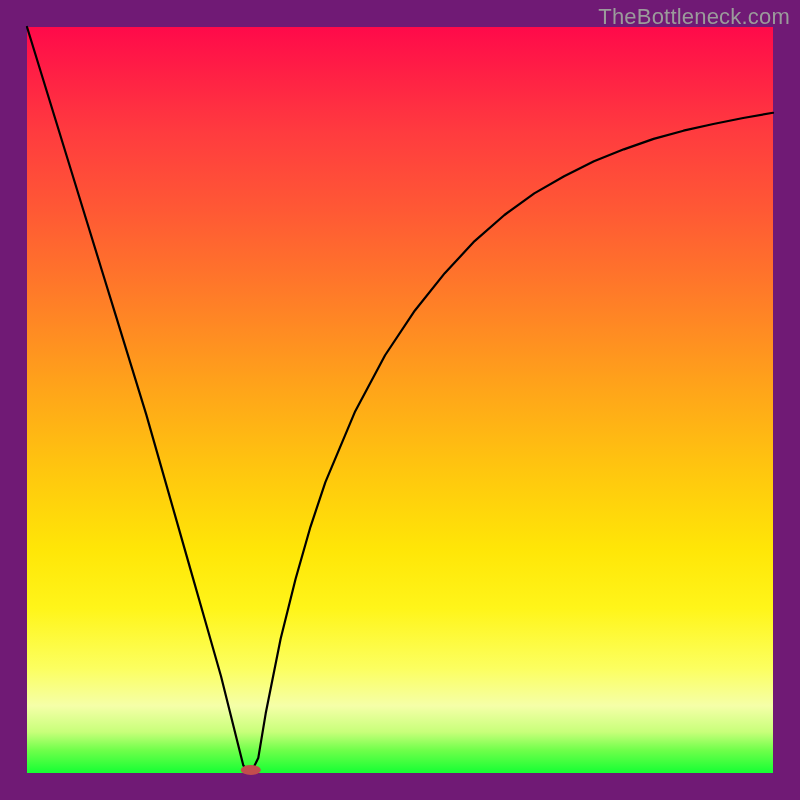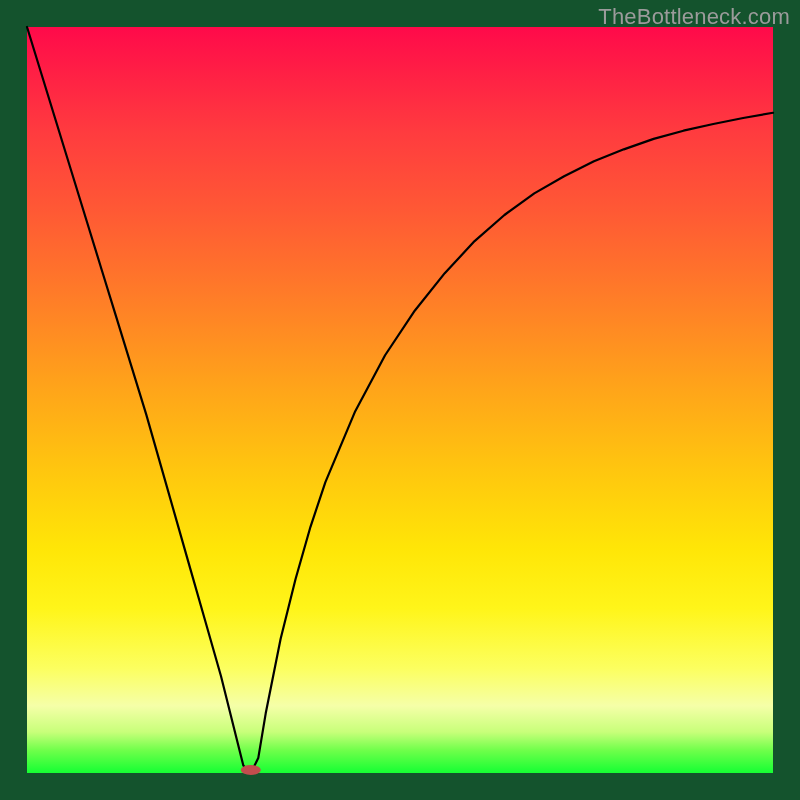--- a/index.html
+++ b/index.html
@@ -8,21 +8,21 @@
     width: 800px;
     height: 800px;
     overflow: hidden;
     background: #000;
     font-family: Arial, Helvetica, sans-serif;
   }
   .frame {
     position: relative;
     width: 800px;
     height: 800px;
-    background: #14532d;
+    background: #701a75;
   }
   .plot-area {
     position: absolute;
     left: 27px;
     top: 27px;
     width: 746px;
     height: 746px;
     
     background: linear-gradient(to bottom,
       #ff0a4a 0%,

